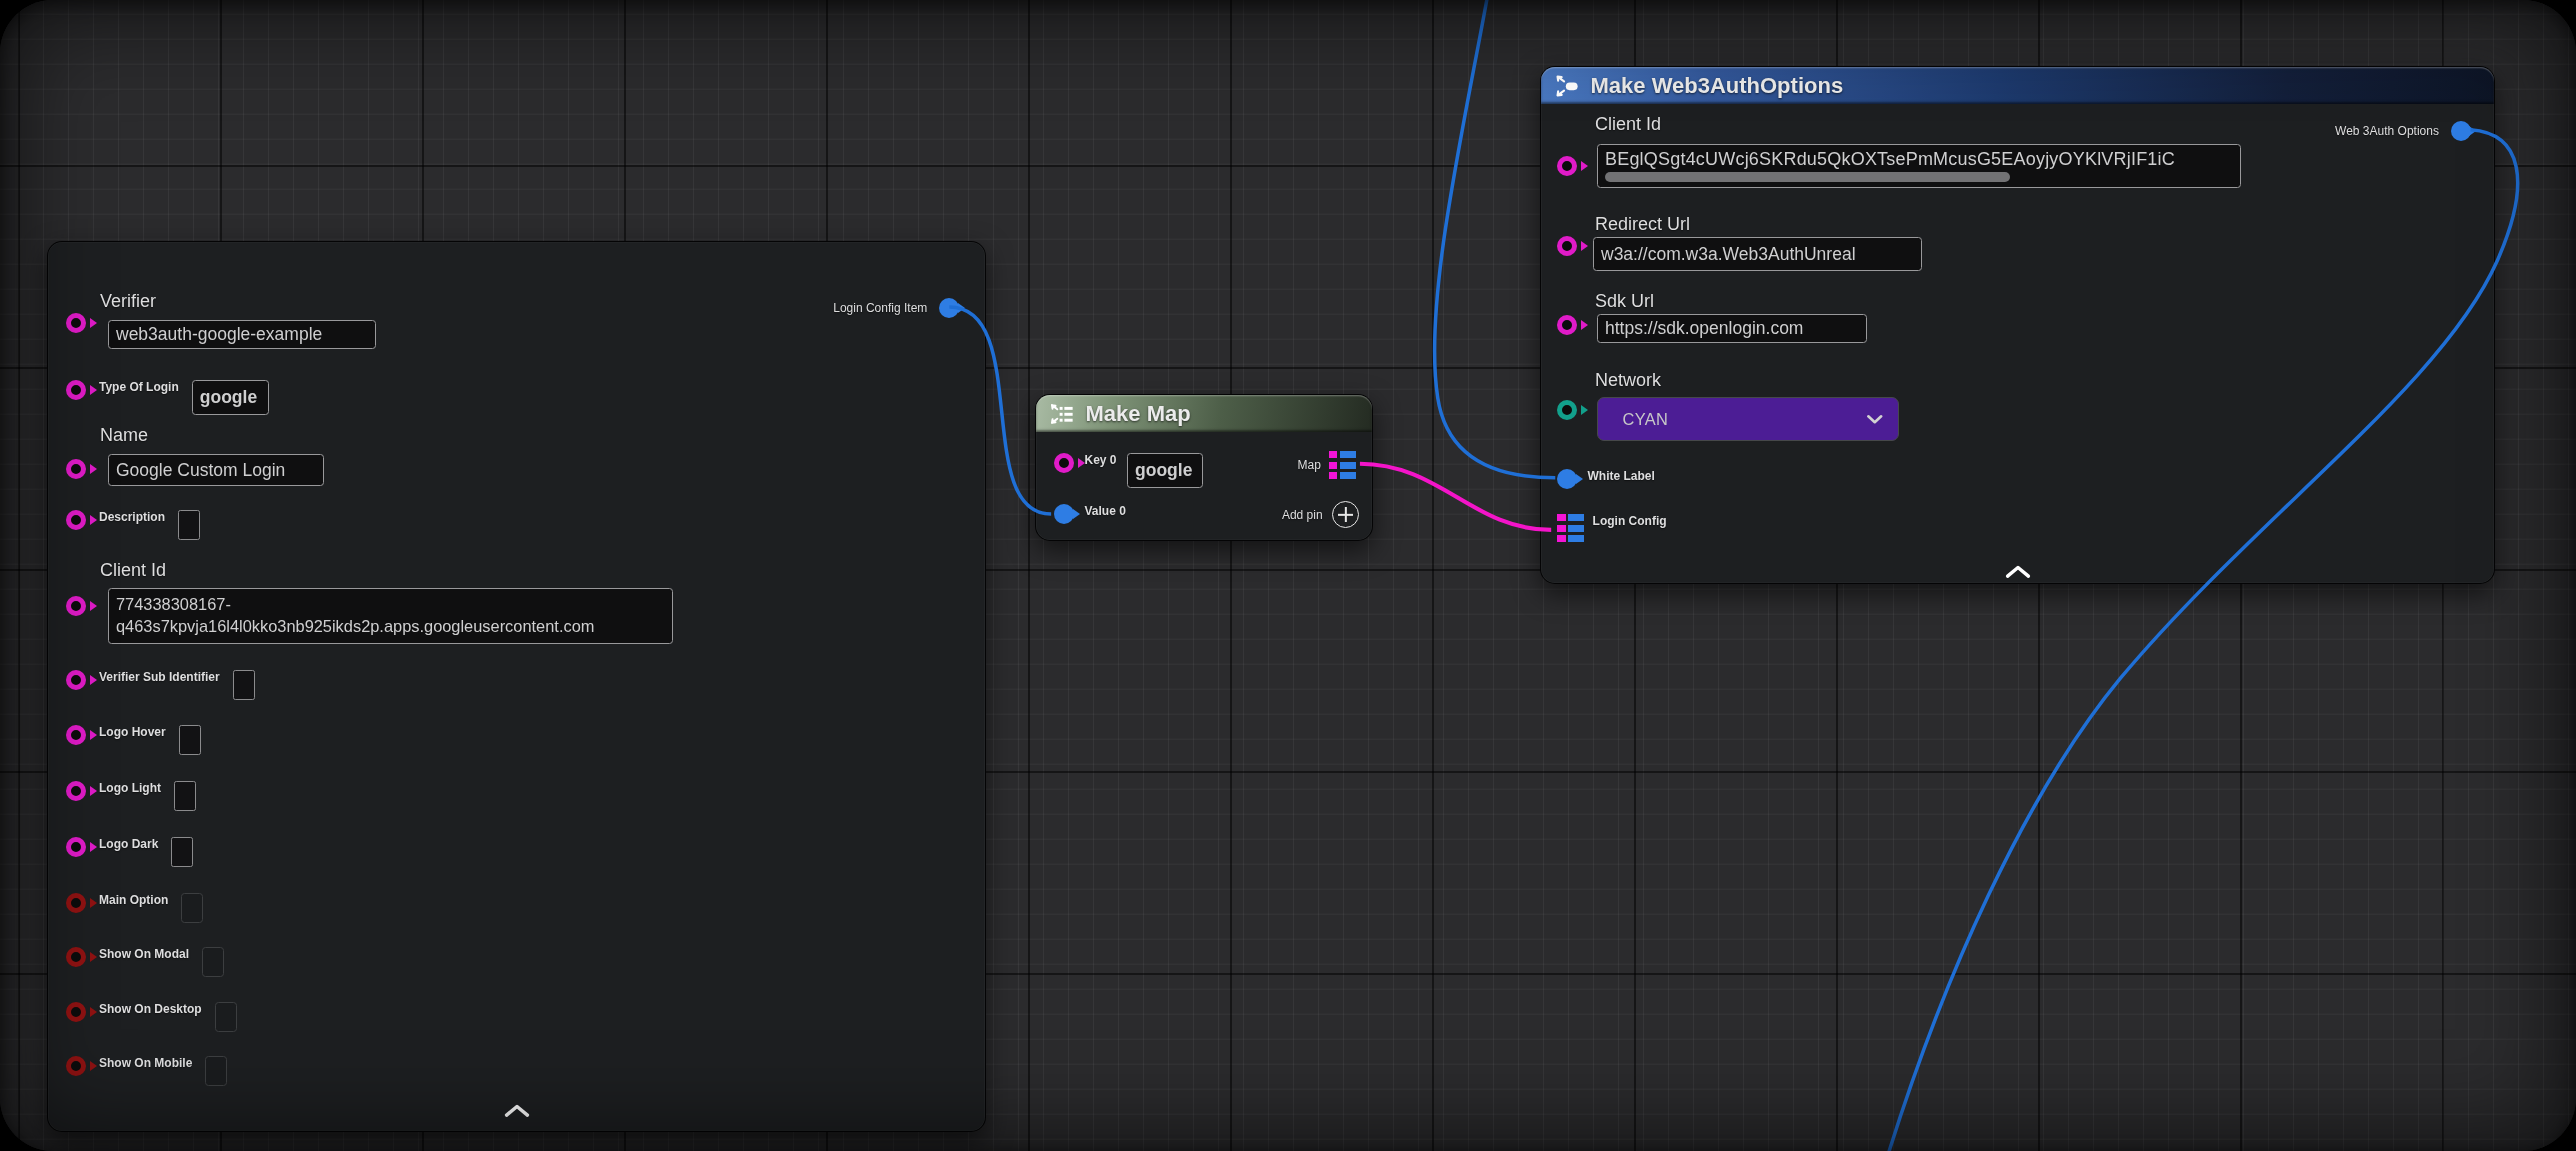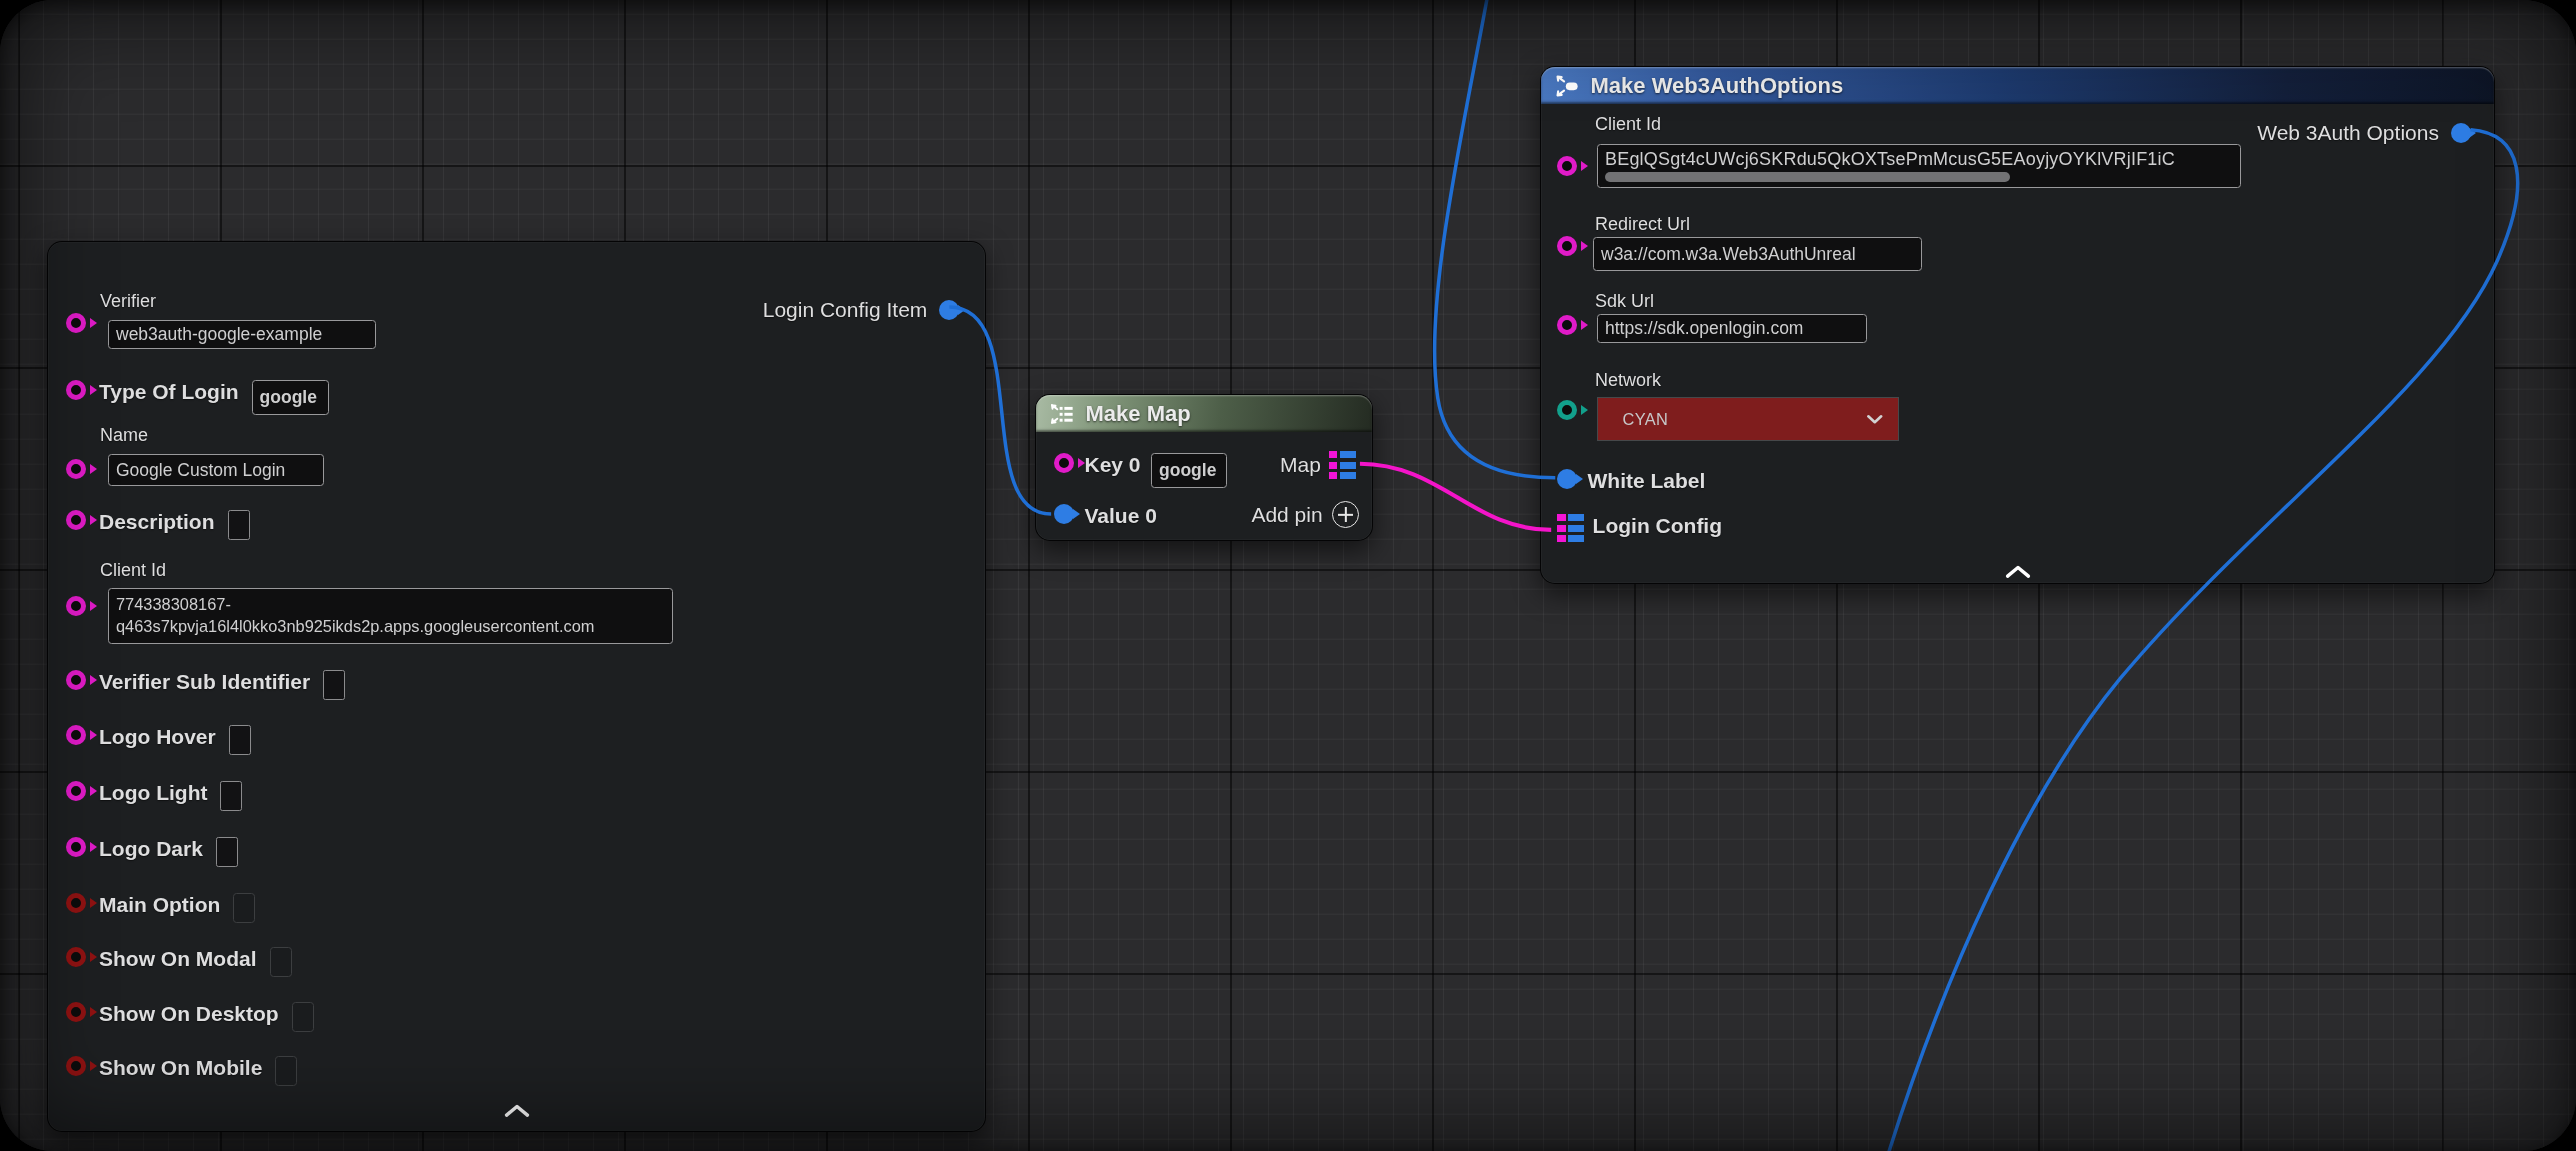--- a/index.html
+++ b/index.html
@@ -44,29 +44,29 @@
   .pin-enum::after{border-left-color:var(--enum-pin);}
   .pin.filled{background:var(--struct-pin);}
   .pin.filled::after{border-left-color:var(--struct-pin);}
   .mappin{width:27px;height:28px;display:flex;flex-direction:column;justify-content:space-between;flex:none;}
   .mappin .mrow{display:flex;gap:2.9px;height:7px;}
   .mappin .mk{width:8.2px;background:var(--map-key);}
   .mappin .mv{width:16px;background:var(--map-value);}
   
   .row{position:absolute;display:flex;align-items:flex-start;gap:13px;font-weight:bold;}
   .row-r{position:absolute;display:flex;align-items:center;gap:11.7px;}
-  .plabel{font-size:21px;color:#dededf;white-space:nowrap;text-shadow:0 1.2px 1.2px rgba(0,0,0,.5);}
+  .plabel{font-size:12px;color:#dededf;white-space:nowrap;text-shadow:0 1.2px 1.2px rgba(0,0,0,.5);}
   .flabel{position:absolute;font-size:18px;color:#dededf;white-space:nowrap;text-shadow:0 1.2px 1.2px rgba(0,0,0,.5);}
   .tinput{position:absolute;box-sizing:border-box;background:#0f0f10;border:1.2px solid #99999b;border-radius:3.5px;
     color:#cfcfd0;font-size:17.5px;padding:2.3px 7px;display:flex;align-items:center;white-space:nowrap;overflow:hidden;}
   .tinput.multiline{white-space:normal;overflow-wrap:break-word;word-break:normal;font-size:16.4px;line-height:22px;
     display:block;padding:4.1px 7px;}
   .emptybox{box-sizing:border-box;width:22px;height:30px;border:1.2px solid #8b8b8d;background:#121214;border-radius:2.3px;flex:none;}
   .boolbox{box-sizing:border-box;width:22px;height:30px;border:1.2px solid #3c3e40;background:#1a1c1e;border-radius:3.5px;flex:none;}
-  .dropdown{position:absolute;box-sizing:border-box;background:#7f1d1d;border:1.2px solid #46484a;border-radius:0;
+  .dropdown{position:absolute;box-sizing:border-box;background:#4c1d95;border:1.2px solid #46484a;border-radius:7px;
     display:flex;align-items:center;color:#c7c7c8;font-size:16.4px;letter-spacing:0.3px;padding-left:24.6px;}
   .dropdown .chev{position:absolute;right:15px;}
   .scrollthumb{position:absolute;left:7px;bottom:4.7px;width:405px;height:10.5px;border-radius:5.3px;background:#727274;}
   .collapse{position:absolute;left:50%;transform:translateX(-50%);}
   .addpin-circle{width:27px;height:27px;border-radius:50%;border:1.8px solid #e8e8e8;box-sizing:border-box;position:relative;flex:none;}
   .addpin-circle::before,.addpin-circle::after{content:"";position:absolute;background:#e8e8e8;}
   .addpin-circle::before{left:50%;top:5.3px;bottom:5.3px;width:2.3px;transform:translateX(-50%);}
   .addpin-circle::after{top:50%;left:5.3px;right:5.3px;height:2.3px;transform:translateY(-50%);}
   svg.wires{position:absolute;inset:0;pointer-events:none;}
   svg.wires path{pointer-events:stroke;}

